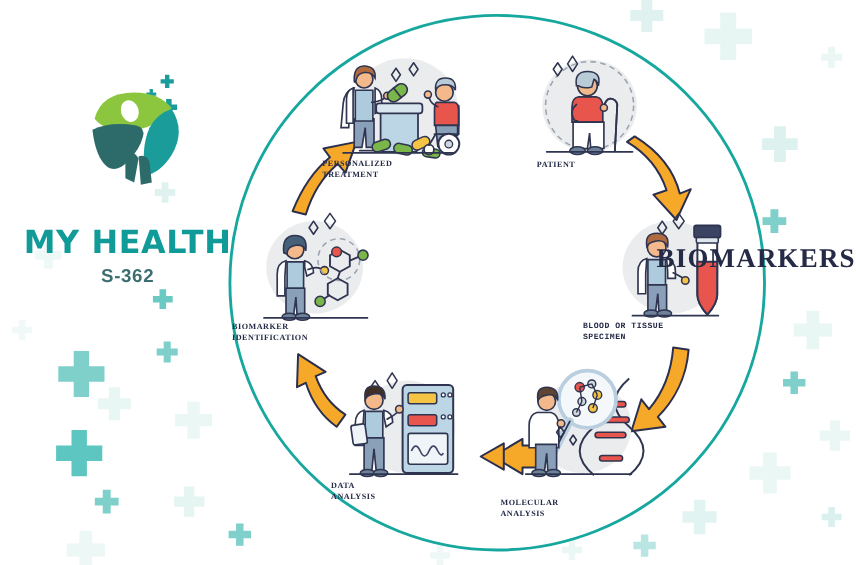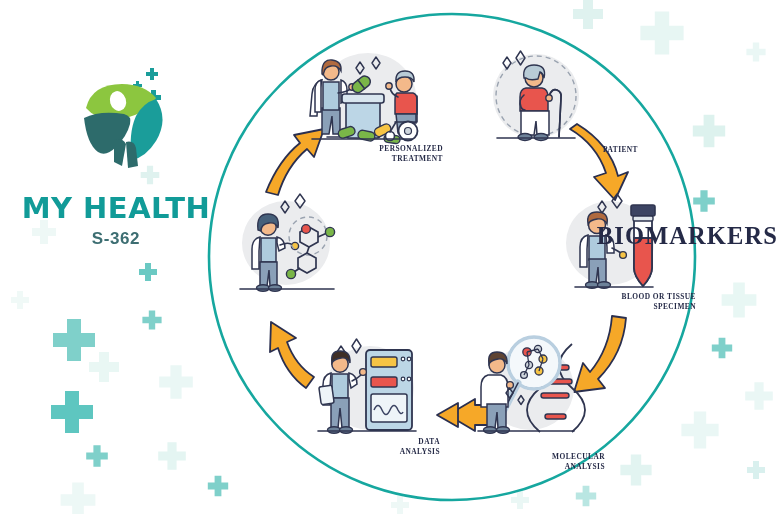--- a/index.html
+++ b/index.html
@@ -13,41 +13,41 @@
   .bg-crosses{z-index:1;}
   .ring-layer{z-index:2;}
   .art-layer{z-index:3;}
   .label{
     position:absolute;z-index:6;
     font-family:"Liberation Serif",serif;
     font-weight:700;
     font-size:7.4px;
     letter-spacing:.45px;
     color:#252a47;
-    text-align:right;
+    text-align:left;
     line-height:10px;
     white-space:pre-line;
     text-transform:uppercase;
     width:150px;
   }
   #center-title{
     position:absolute;z-index:6;
     left:0;right:0;top:222px;
     text-align:right;
     font-family:"Liberation Serif",serif;
     font-weight:700;
     font-size:24.5px;
     letter-spacing:1.1px;
     color:#252a47;
   }
   
   #logo-block{position:absolute;z-index:7;left:18px;top:62px;width:196px;text-align:center;}
   #logo-mark{width:120px;height:120px;margin:0 auto;display:block;}
   #logo-word{
-    margin-top:12px;
+    margin-top:24px;
     font-family:"DejaVu Sans",sans-serif;
     font-weight:700;
     font-size:29px;
     letter-spacing:.5px;
     color:#119b98;
     line-height:1;
   }
   #logo-sub{
     margin-top:7px;
     font-family:"Liberation Sans",sans-serif;
@@ -339,26 +339,28 @@
       <circle cx="291" cy="274" r="4.6" class="grn" stroke="#2f3550" stroke-width="1.4"></circle>
       <path class="ol" d="M240,289 h94" stroke="#8c96a6"></path>
     </g>
   </svg>
 
   <div id="center-title">BIOMARKERS</div>
 
   <div class="label" style="left:293px;top:144px;">PERSONALIZED
 TREATMENT</div>
   <div class="label" style="left:488px;top:145px;">PATIENT</div>
-  <div class="label" style="left:546px;top:292px;">BLOOD OR TISSUE
+  <div class="label" style="left:530px;top:292px;font-family:Liberation Mono, monospace;">BLOOD OR TISSUE
 SPECIMEN</div>
   <div class="label" style="left:455px;top:452px;">MOLECULAR
 ANALYSIS</div>
-  <div class="label" style="left:290px;top:437px;">DATA
+  <div class="label" style="left:301px;top:437px;">DATA
 ANALYSIS</div>
+  <div class="label" style="left:211px;top:292px;">BIOMARKER
+IDENTIFICATION</div>
 
   <div id="logo-block">
     <svg id="logo-mark" viewBox="0 0 120 120">
 
       <g fill="#1a9d9a">
         <path d="M94,6 h4 v4 h4 v4 h-4 v4 h-4 v-4 h-4 v-4 h4 Z"></path>
         <path d="M80,19 h3 v3 h3 v3 h-3 v3 h-3 v-3 h-3 v-3 h3 Z"></path>
         <path d="M95,28 h5 v5 h5 v5 h-5 v5 h-5 v-5 h-5 v-5 h5 Z"></path>
       </g>
 

